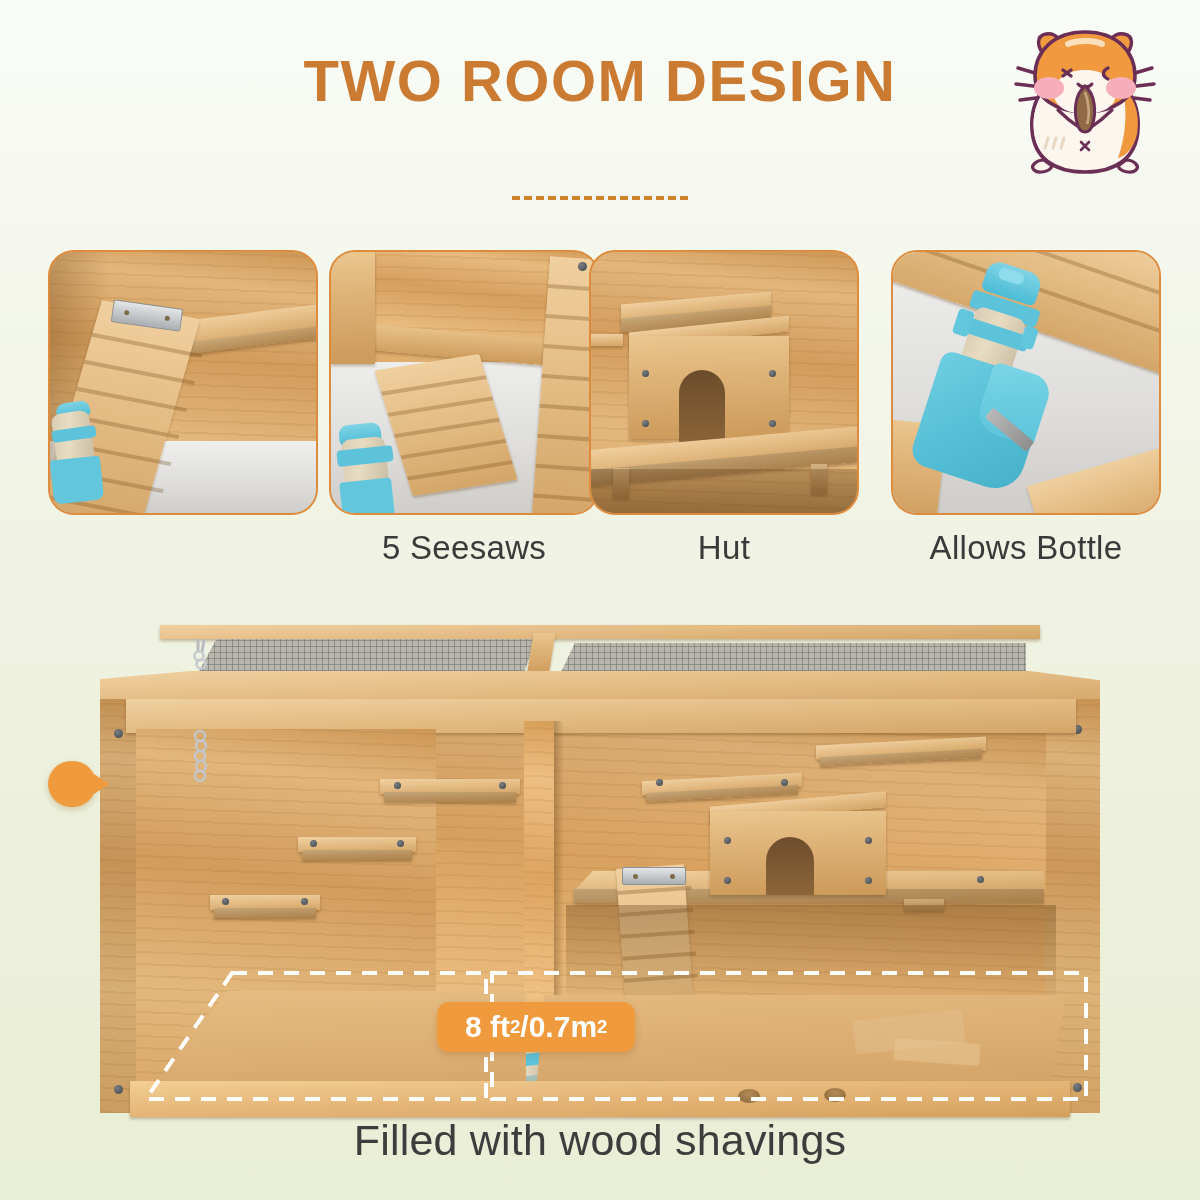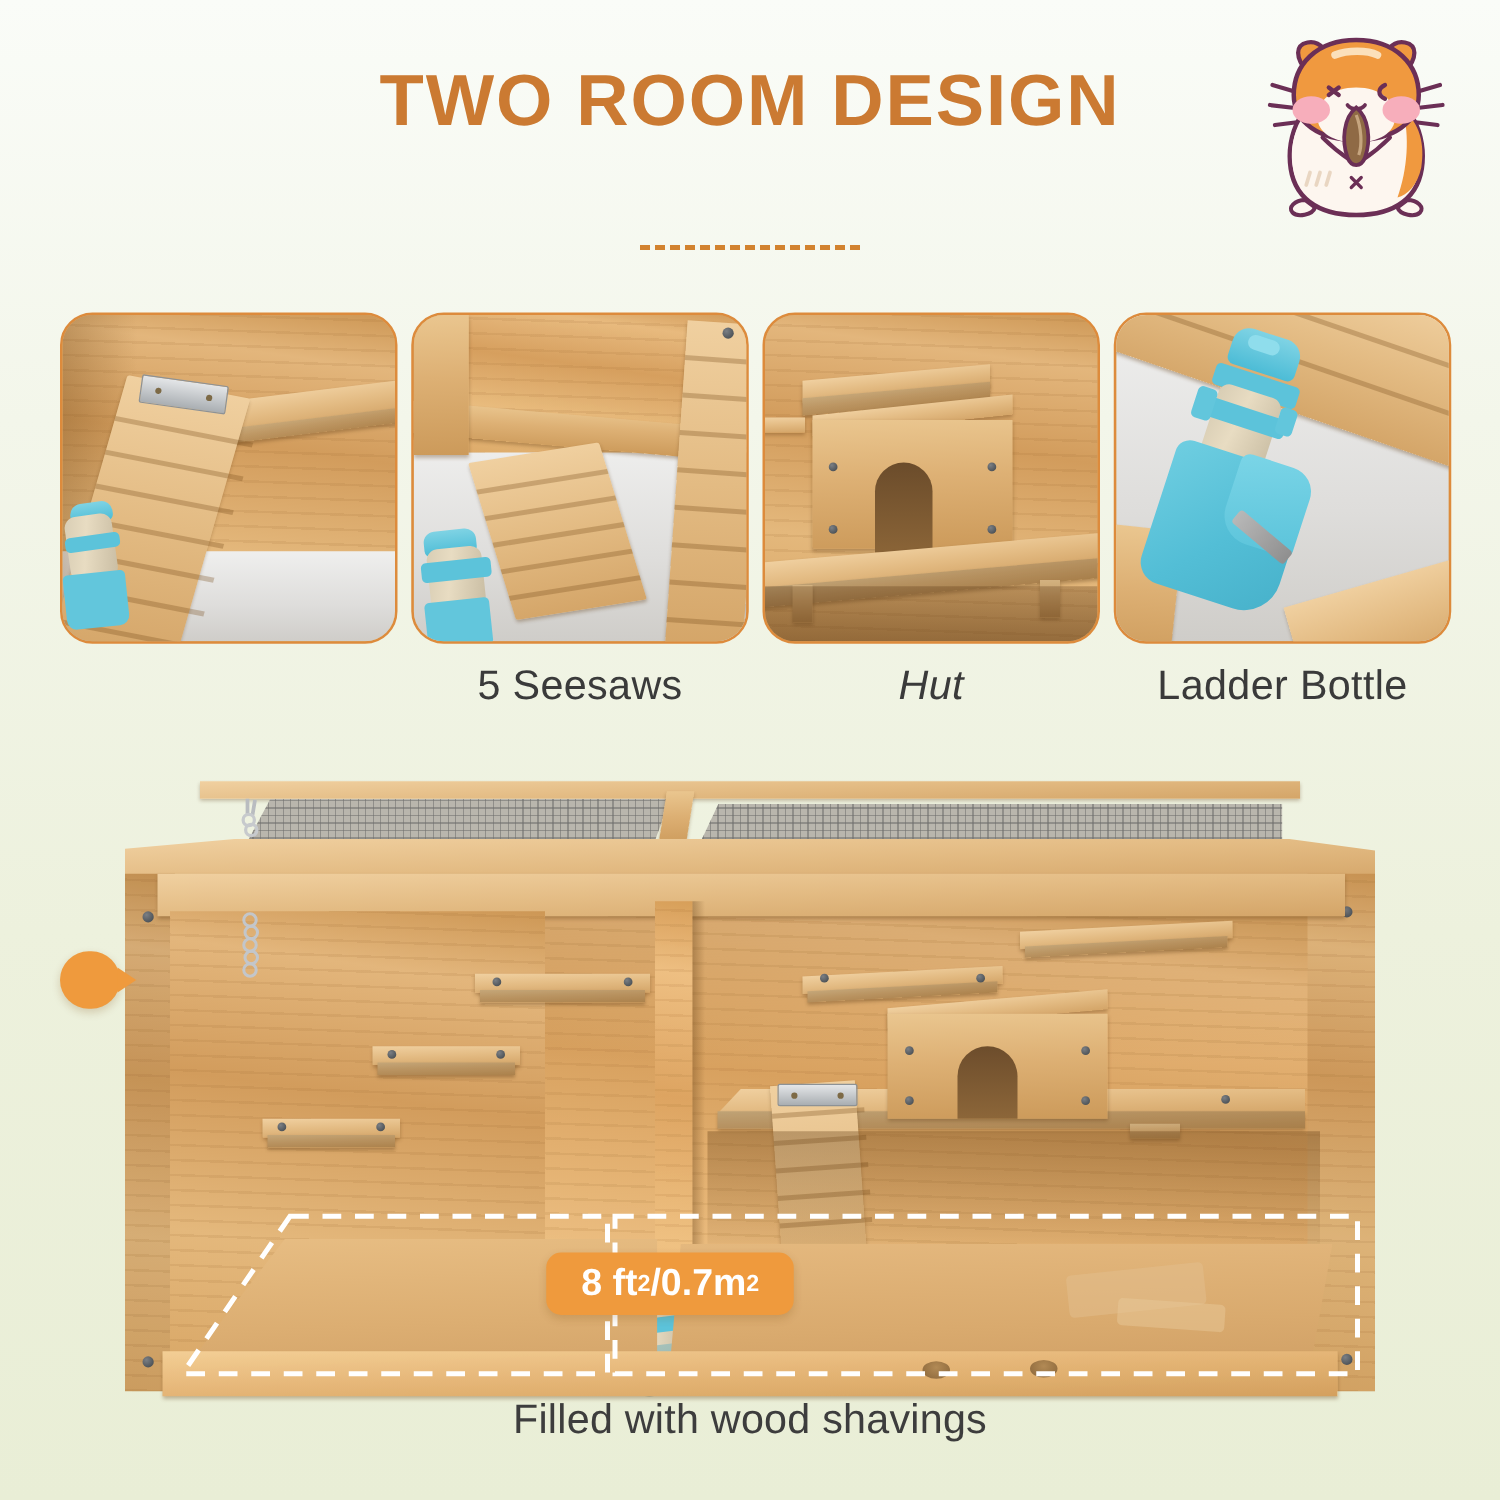--- a/index.html
+++ b/index.html
@@ -37,21 +37,21 @@
   .card { position:absolute; top:0; width:270px; }
   .card-img {
     width:270px; height:265px; border:2px solid #dd8b3c; border-radius:26px;
     overflow:hidden; position:relative; background:#d9a867;
   }
   .card-label {
     margin-top:14px; text-align:center; font-size:33px; font-weight:300;
     color:#3a3a3a; letter-spacing:.3px;
   }
   #card0 { left:48px; }  #card1 { left:329px; }
-  #card2 { left:610px;font-style:italic; } #card3 { left:891px; }
+  #card2 { left:589px; } #card3 { left:891px; }
 
   
   .wood-bg {
     position:absolute; inset:0;
     background:
       repeating-linear-gradient(92deg, rgba(150,100,45,.13) 0 2px, rgba(0,0,0,0) 2px 11px),
       linear-gradient(100deg,#d7a463 0%,#e2b378 25%,#d49f5e 52%,#e5b87e 78%,#cf9a58 100%);
   }
   .wood-bg.v {
     background:
@@ -123,21 +123,21 @@
     position:absolute; left:437px; top:1002px; height:50px;
     background:#ef9a3d; border-radius:12px;
     display:flex; align-items:center; padding:0 28px;
     color:#fff; font-size:30px; font-weight:700;
     box-shadow:0 3px 7px rgba(120,70,10,.2);
   }
   #badge-area sup { font-size:.62em; vertical-align:super; }
 
   #footer-caption {
     position:absolute; top:1116px; left:0; width:1200px; text-align:center;
-    font-size:33px; font-weight:300; color:#3d3d3d; letter-spacing:.2px;
+    font-size:43px; font-weight:300; color:#3d3d3d; letter-spacing:.2px;
   }
 </style>
 </head>
 <body>
 
 <div id="header">
   <div id="title">TWO ROOM DESIGN</div>
   <div id="divider"></div>
 
   <svg id="mascot" viewBox="0 0 170 170">
@@ -309,21 +309,21 @@
         <div class="bottle-body" style="left:12px;top:48px;width:52px;height:78px;"></div>
         <div class="bottle-band" style="left:6px;top:62px;width:66px;height:16px;"></div>
         <div style="position:absolute;left:-4px;top:56px;width:16px;height:26px;border-radius:4px;background:#62c6dc;"></div>
         <div style="position:absolute;left:64px;top:52px;width:14px;height:22px;border-radius:4px;background:#62c6dc;"></div>
 
         <div style="position:absolute;left:-6px;top:100px;width:112px;height:118px;border-radius:12px 26px 30px 18px;background:linear-gradient(135deg,#6fcee1 0%,#53bed6 55%,#47b1ca 100%);"></div>
         <div style="position:absolute;left:46px;top:96px;width:62px;height:70px;border-radius:8px 20px 6px 24px;background:linear-gradient(160deg,#7bd5e7,#5ac3da);"></div>
         <div class="nozzle" style="left:54px;top:150px;width:54px;height:13px;transform:rotate(22deg);"></div>
       </div>
     </div>
-    <div class="card-label">Ladder Bottle</div>
+    <div class="card-label">Allows Bottle</div>
   </div>
 </div>
 
 <div id="cage-wrap">
   <div id="cage">
 
     <div style="position:absolute;left:0;top:0;width:1000px;height:96px;">
 
       <div class="plank plank-lt" style="left:60px;top:10px;width:880px;height:14px;"></div>
 

